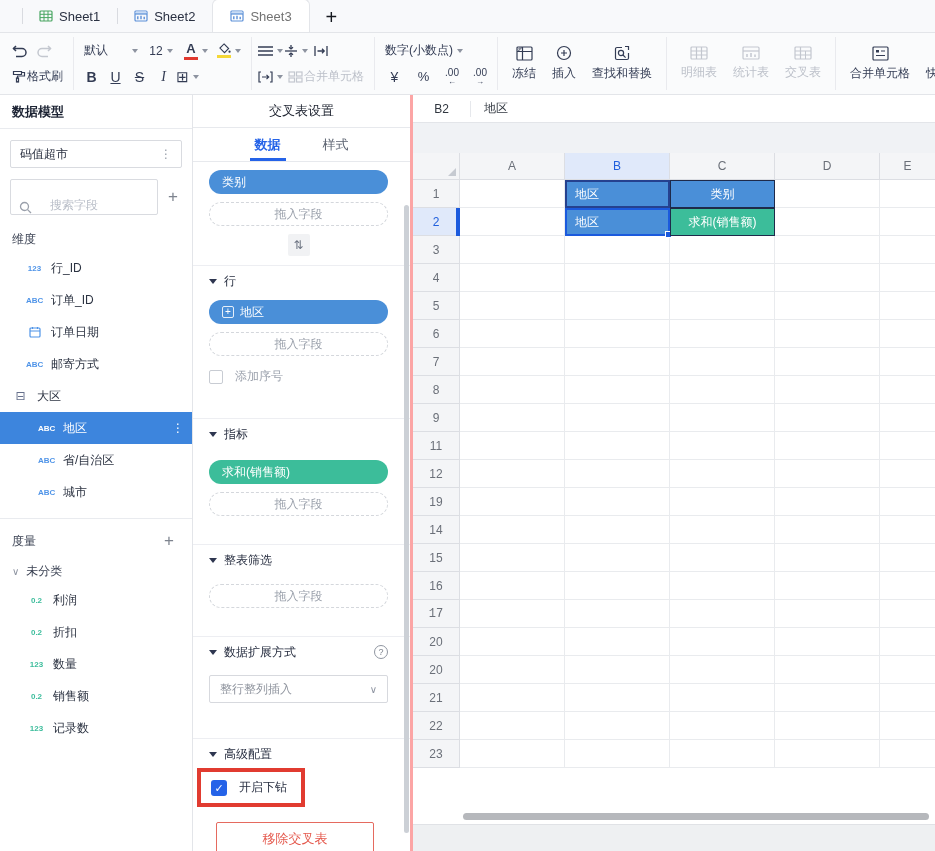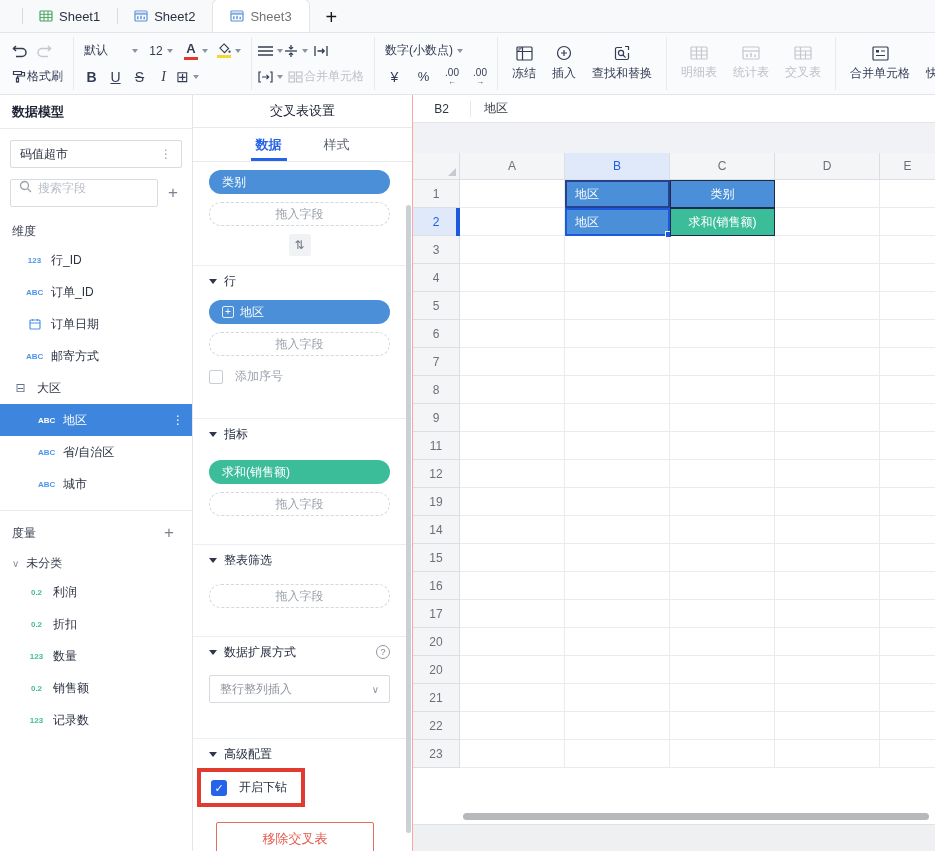--- a/index.html
+++ b/index.html
@@ -35,37 +35,37 @@
 .disabled-txt{color:#bcc0c9 !important}
 
 .main{display:flex;height:756px}
 
 .sidebar{width:193px;min-width:193px;border-right:1px solid #e3e5e9;background:#fff;position:relative;overflow:hidden}
 .sb-header{height:34px;line-height:33px;padding-left:12px;font-size:13px;font-weight:700;color:#1c2333;border-bottom:1px solid #e9ebef}
 .dataset{margin:11px 10px 0;height:28px;border:1px solid #d9dbe0;border-radius:2px;display:flex;align-items:center;padding:0 9px;color:#2a3040;background:#fff}
 .kebab{color:#9aa0ab;font-size:12px;letter-spacing:0}
 .dataset .kebab{margin-left:auto}
 .searchrow{margin:11px 8px 0 10px;display:flex;align-items:center;gap:4px;padding-bottom:6px}
-.searchbox{flex:1;height:28px;border:1px solid #d9dbe0;border-radius:2px;display:flex;align-items:flex-start;padding:0 8px;gap:6px;color:#b9bec8;background:#fff}
+.searchbox{flex:1;height:36px;border:1px solid #d9dbe0;border-radius:2px;display:flex;align-items:flex-end;padding:0 8px;gap:18px;color:#b9bec8;background:#fff}
 .plusbtn{width:22px;text-align:center;font-size:17px;color:#7d838e;font-weight:400}
 .sb-sec{padding:10px 12px 4px;color:#3a4152}
 .field-row{height:32px;display:flex;align-items:center;gap:8px;color:#2c3342;padding-right:8px}
 .field-row.sel{background:#3d85dd;color:#fff}
 .fic{font-size:8px;font-weight:700;width:17px;text-align:center;flex:none}
 .t-num,.t-abc{color:#4f94e8}
 .t-dec,.t-numg{color:#3dbd9c}
 .t-group{color:#66708c;font-size:12px;font-weight:400}
 .field-row.sel .fic{color:#fff}
 .field-row .kebab{margin-left:auto;color:#fff}
 .measure-head{display:flex;align-items:center;padding:12px 12px 2px;border-top:1px solid #e9ebef;margin-top:10px;color:#3a4152}
 .measure-head .plusbtn{margin-left:auto}
 .groupline{display:flex;align-items:center;gap:7px;padding:10px 12px 4px;color:#3a4152}
 .chev{color:#8d93a0;font-size:10px}
 
-.panel{width:220px;min-width:220px;border-right:1px solid #fca5a5;background:#fff;position:relative;overflow:hidden}
+.panel{width:220px;min-width:220px;border-right:3px solid #fca5a5;background:#fff;position:relative;overflow:hidden}
 .p-title{height:33px;line-height:32px;text-align:center;font-size:13px;color:#212633;border-bottom:1px solid #e7e9ed}
 .p-tabs{height:34px;display:flex;justify-content:center;gap:38px;border-bottom:1px solid #e7e9ed}
 .p-tab{font-size:13px;color:#5b6270;display:flex;align-items:center;position:relative;padding:0 2px}
 .p-tab.active{color:#2563e8;font-weight:700}
 .p-tab.active::after{content:'';position:absolute;bottom:0;left:-3px;right:-3px;height:3px;background:#2563e8}
 .p-zone{padding:8px 22px 0 16px}
 .pill{height:24px;border-radius:12px;display:flex;align-items:center;color:#fff;padding:0 13px;font-size:12px}
 .pill.blue{background:#4a8fd8}
 .pill.green{background:#3cbd9a}
 .pill.dashed{border:1px dashed #d4d7dc;color:#9aa0ab;justify-content:center;background:#fff}
@@ -662,21 +662,21 @@
         </div>
         <div class="g-row">
           <div class="hcell" style="width: 47px;">16</div>
           <div class="cell" style="width: 105px;"></div>
           <div class="cell" style="width: 105px;"></div>
           <div class="cell" style="width: 105px;"></div>
           <div class="cell" style="width: 105px;"></div>
           <div class="cell" style="width: 56px;"></div>
         </div>
         <div class="g-row">
-          <div class="hcell" style="width: 47px;">17</div>
+          <div class="hcell" style="width: 47px; font-family: Liberation Mono, monospace;">17</div>
           <div class="cell" style="width: 105px;"></div>
           <div class="cell" style="width: 105px;"></div>
           <div class="cell" style="width: 105px;"></div>
           <div class="cell" style="width: 105px;"></div>
           <div class="cell" style="width: 56px;"></div>
         </div>
         <div class="g-row">
           <div class="hcell" style="width: 47px;">20</div>
           <div class="cell" style="width: 105px;"></div>
           <div class="cell" style="width: 105px;"></div>

